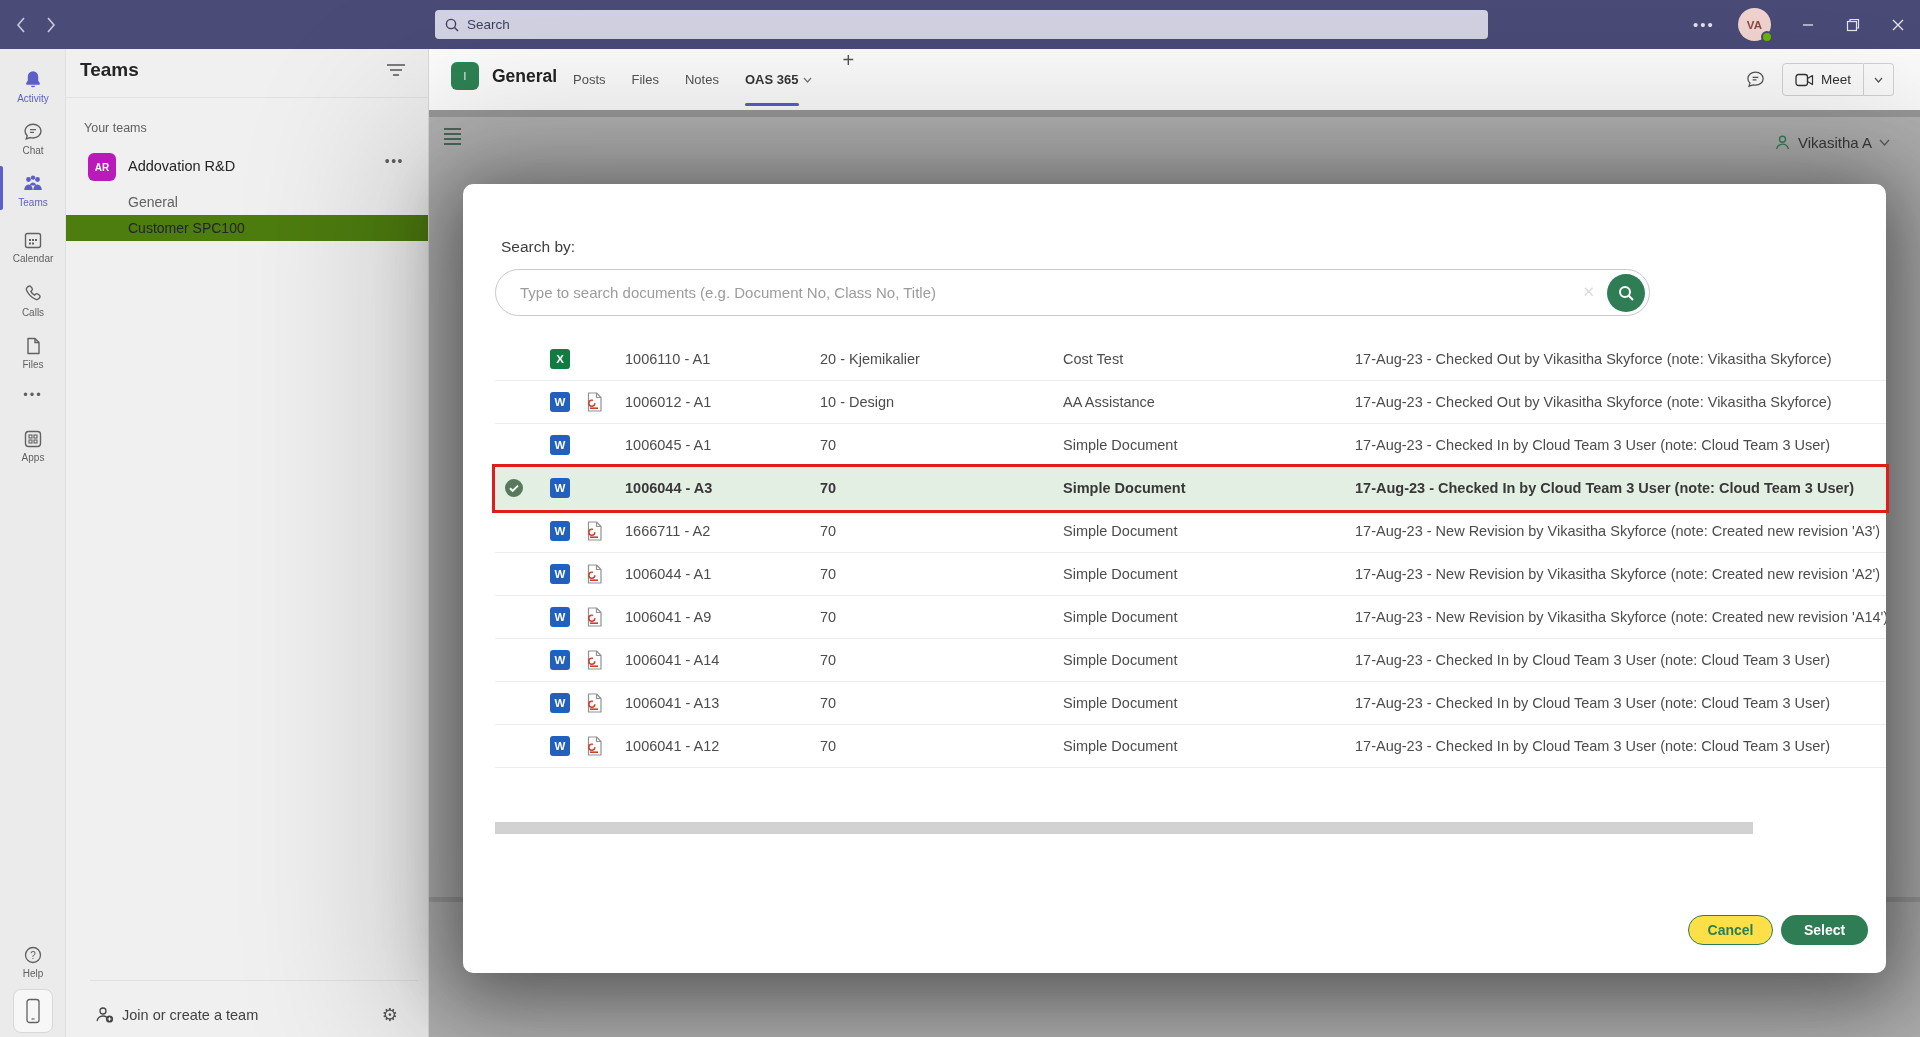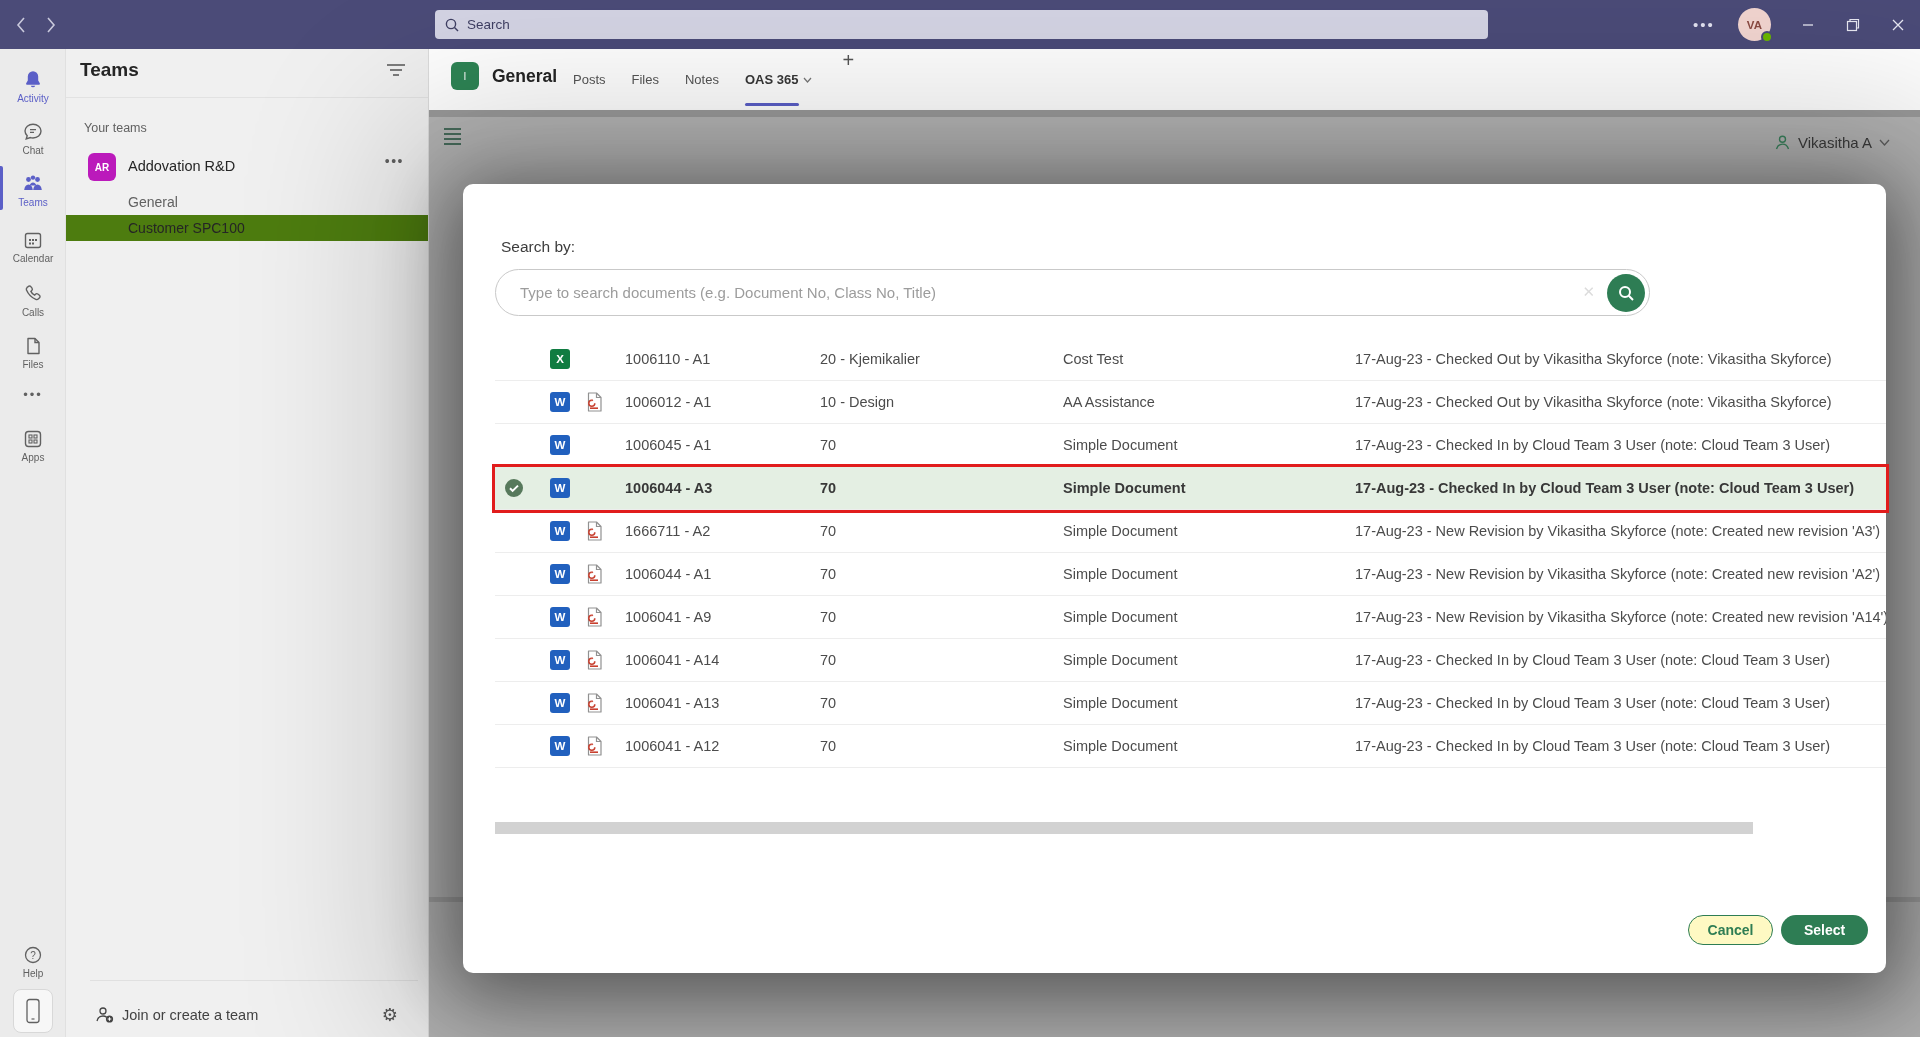--- a/index.html
+++ b/index.html
@@ -89,21 +89,21 @@
   .chk { position:absolute; left:10px; top:12px; width:18px; height:18px; }
   .fic { position:absolute; top:11px; width:20px; height:20px; border-radius:3px; color:#fff; font-weight:700; font-size:11.5px; display:flex; align-items:center; justify-content:center; }
   .fic.word { left:55px; background:#2160be; }
   .fic.excel { left:55px; background:#107c41; }
   .fic.pdf { left:91px; background:none; width:17px; }
   .cell-last { white-space:nowrap; overflow:hidden; padding-right:10px; }
 
   .hscrollbar { position:absolute; left:32px; top:638px; width:1258px; height:12px; background:#d2d2d2; cursor:pointer; }
 
   .btn { position:absolute; top:731px; height:30px; border-radius:16px; font-size:14px; font-weight:700; display:flex; align-items:center; justify-content:center; cursor:pointer; font-family:"Liberation Sans", sans-serif; }
-  .btn-cancel { left:1225px; width:85px; background:#fef9c3; border:1.5px solid #2e7d54; color:#2e7d54; }
+  .btn-cancel { left:1225px; width:85px; background:#fde047; border:1.5px solid #2e7d54; color:#2e7d54; }
   .btn-select { left:1318px; width:87px; background:#2e7d54; border:none; color:#fff; }
 </style>
 </head>
 <body>
 
 <div class="app">
 
   <header class="titlebar">
     <div class="nav-arrows">
       <div class="nav-arrow">
@@ -280,20 +280,40 @@
         </span>
       <span class="tab active">
         <span style="font-weight:600">OAS 365</span>
         <svg width="9" height="6" viewBox="0 0 9 6">
             <path d="M1 1l3.5 4L8 1" stroke="#777" stroke-width="1.2" fill="none"></path>
           </svg>
         <span class="tab-underline"></span>
       </span>
       <span class="add-tab">+</span>
     </div>
+    <div class="hdr-right">
+      <svg style="cursor:pointer" width="21" height="21" viewBox="0 0 22 22">
+          <path d="M11 3.2c4.5 0 8 3 8 6.9s-3.5 6.9-8 6.9c-.9 0-1.8-.1-2.6-.4L4.2 18l1-3.3C3.9 13.4 3 11.8 3 10.1 3 6.2 6.5 3.2 11 3.2z" stroke="#555" stroke-width="1.3" fill="none"></path>
+          <path d="M8 8.8h6M8 11.4h4" stroke="#555" stroke-width="1.2"></path>
+        </svg>
+      <div class="meet-split">
+        <div class="meet-main">
+          <svg width="19" height="14" viewBox="0 0 19 14">
+              <rect x="1" y="1.5" width="11.5" height="11" rx="2.5" stroke="#333" stroke-width="1.3" fill="none"></rect>
+              <path d="M12.5 8.5l5 3v-9l-5 3z" stroke="#333" stroke-width="1.2" fill="none" stroke-linejoin="round"></path>
+            </svg>
+          <span>Meet</span>
+        </div>
+        <div class="meet-chevron">
+          <svg width="9" height="6" viewBox="0 0 9 6">
+              <path d="M1 1l3.5 4L8 1" stroke="#555" stroke-width="1.2" fill="none"></path>
+            </svg>
+        </div>
+      </div>
+    </div>
   </div>
 
   <div class="content">
     <div class="content-topstrip"></div>
     <div class="hamburger">
         <i></i>
         <i></i>
         <i></i>
         <i style="margin-bottom:0"></i>
       </div>

